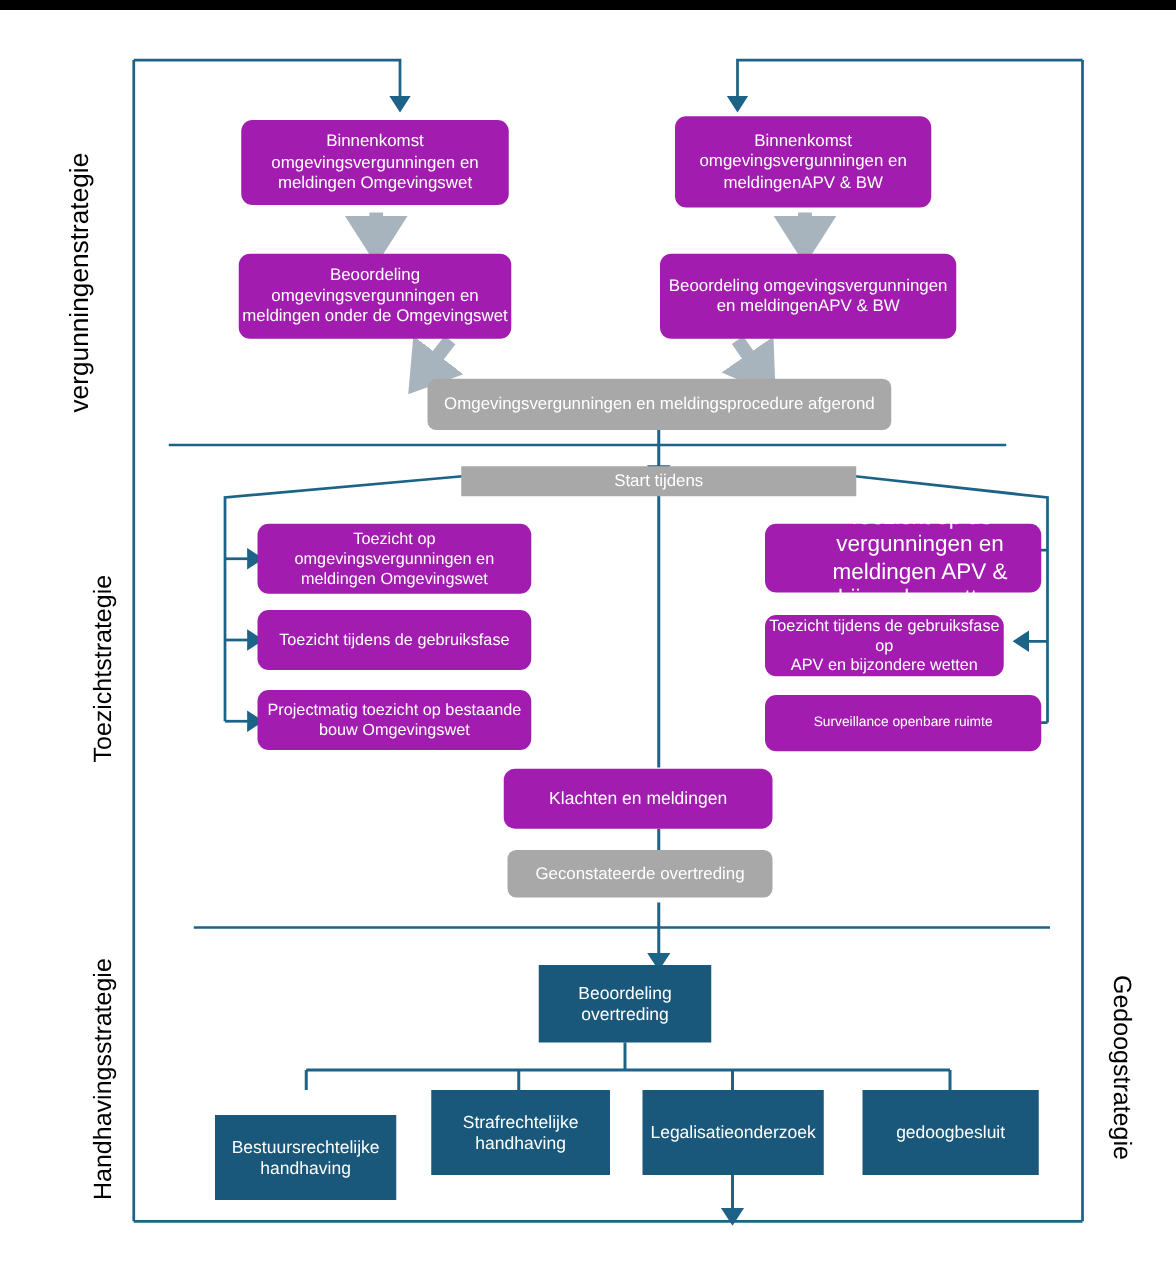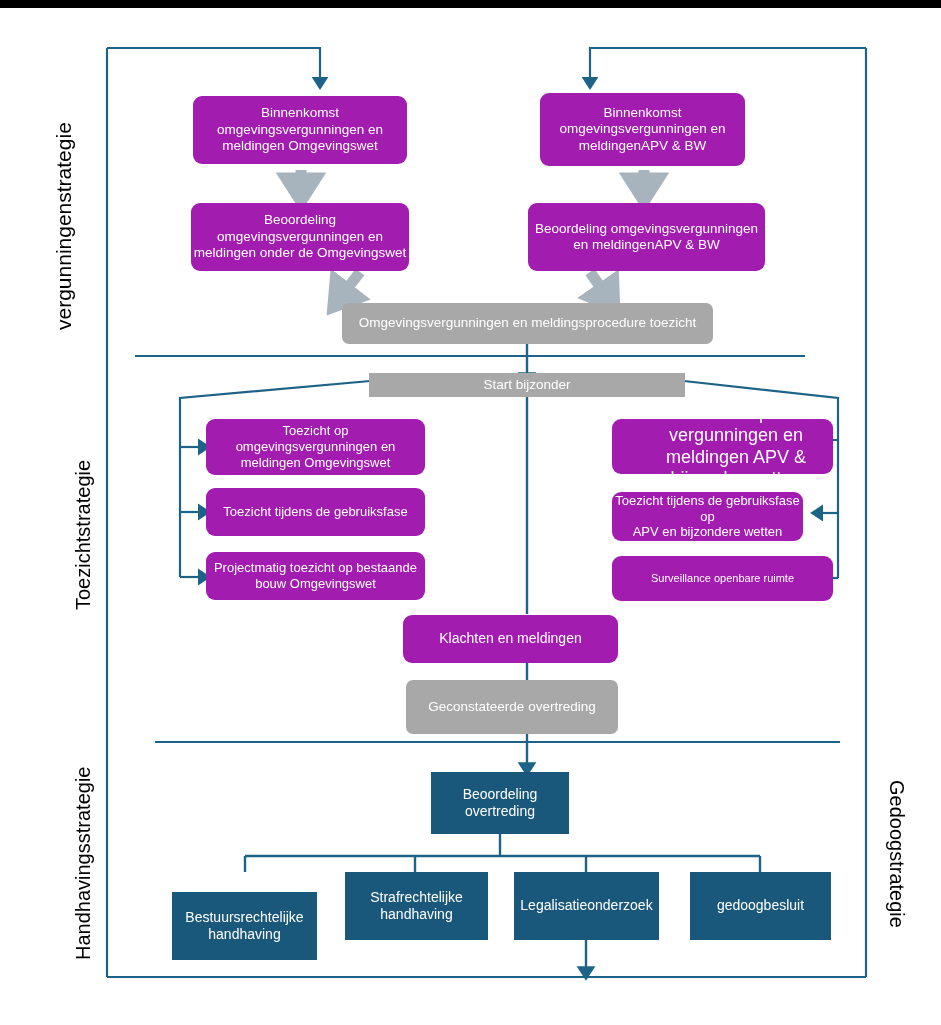--- a/index.html
+++ b/index.html
@@ -130,44 +130,44 @@
 omgevingsvergunningen en
 meldingenAPV &amp; BW</div>
 
   <div class="node teal-r" style="left:191px; top:203px; width:218px; height:68px; font-size:13.5px;">Beoordeling
 omgevingsvergunningen en
 meldingen onder de Omgevingswet</div>
 
   <div class="node teal-r" style="left:528px; top:203px; width:237px; height:68px; font-size:13.5px;">Beoordeling omgevingsvergunningen
 en meldingenAPV &amp; BW</div>
 
-  <div class="node gray-r" style="left:342px; top:303px; width:371px; height:41px; font-size:13.5px;">Omgevingsvergunningen en meldingsprocedure toezicht</div>
+  <div class="node gray-r" style="left:342px; top:303px; width:371px; height:41px; font-size:13.5px;">Omgevingsvergunningen en meldingsprocedure afgerond</div>
 
-  <div class="node gray" style="left:369px; top:373px; width:316px; height:24px; font-size:13.5px;">Start bijzonder</div>
+  <div class="node gray" style="left:369px; top:373px; width:316px; height:24px; font-size:13.5px;">Start tijdens</div>
 
   <div class="node teal-r" style="left:206px; top:419px; width:219px; height:56px; font-size:13px;">Toezicht op
 omgevingsvergunningen en
 meldingen Omgevingswet</div>
 
   <div class="node teal-r" style="left:206px; top:488px; width:219px; height:48px; font-size:13px;">Toezicht tijdens de gebruiksfase</div>
 
   <div class="node teal-r" style="left:206px; top:552px; width:219px; height:48px; font-size:13px;">Projectmatig toezicht op bestaande
 bouw Omgevingswet</div>
 
   <div class="node teal-r" style="left:612px; top:419px; width:221px; height:55px; font-size:18px;padding-left:28px;">Toezicht op de vergunningen en
 meldingen APV &amp; bijzonder wetten</div>
 
   <div class="node teal-r" style="left:612px; top:492px; width:191px; height:49px; font-size:13px;">Toezicht tijdens de gebruiksfase op
 APV en bijzondere wetten</div>
 
   <div class="node teal-r" style="left:612px; top:556px; width:221px; height:45px; font-size:11px;">Surveillance openbare ruimte</div>
 
   <div class="node teal-r" style="left:403px; top:615px; width:215px; height:48px; font-size:14px;">Klachten en meldingen</div>
 
-  <div class="node gray-r" style="left:406px; top:680px; width:212px; height:54px; font-size:13.5px;">Geconstateerde overtreding</div>
+  <div class="node gray-r" style="left:406px; top:680px; width:212px; height:38px; font-size:13.5px;">Geconstateerde overtreding</div>
 
   <div class="node teal" style="left:431px; top:772px; width:138px; height:62px; font-size:14px;">Beoordeling
 overtreding</div>
 
   <div class="node teal" style="left:172px; top:872px; width:145px; height:68px; font-size:14px;margin-top:20px;">Bestuursrechtelijke
 handhaving</div>
 
   <div class="node teal" style="left:345px; top:872px; width:143px; height:68px; font-size:14px;">Strafrechtelijke
 handhaving</div>
 

